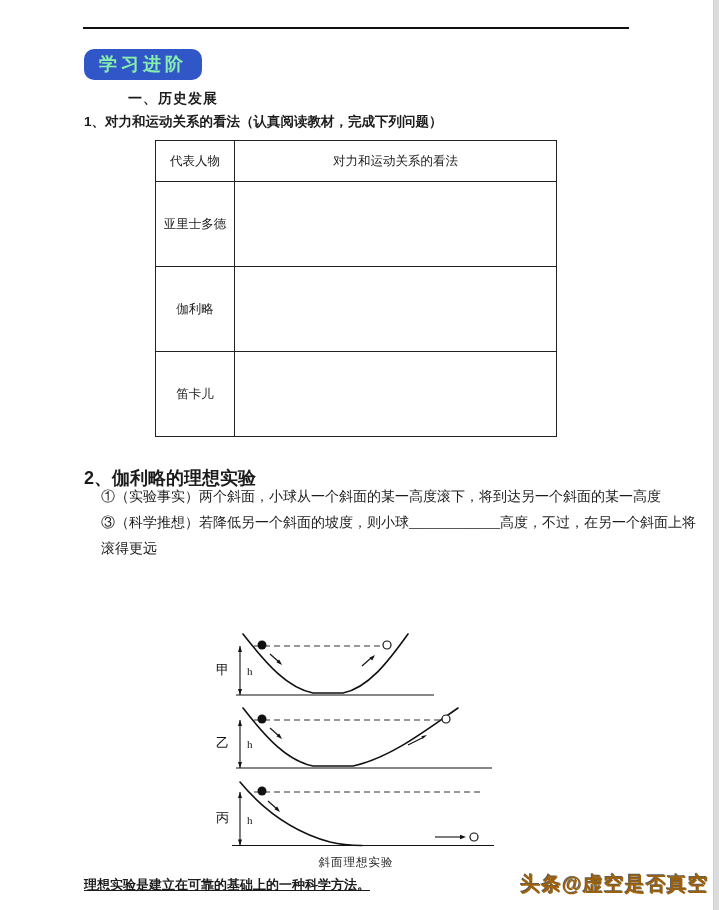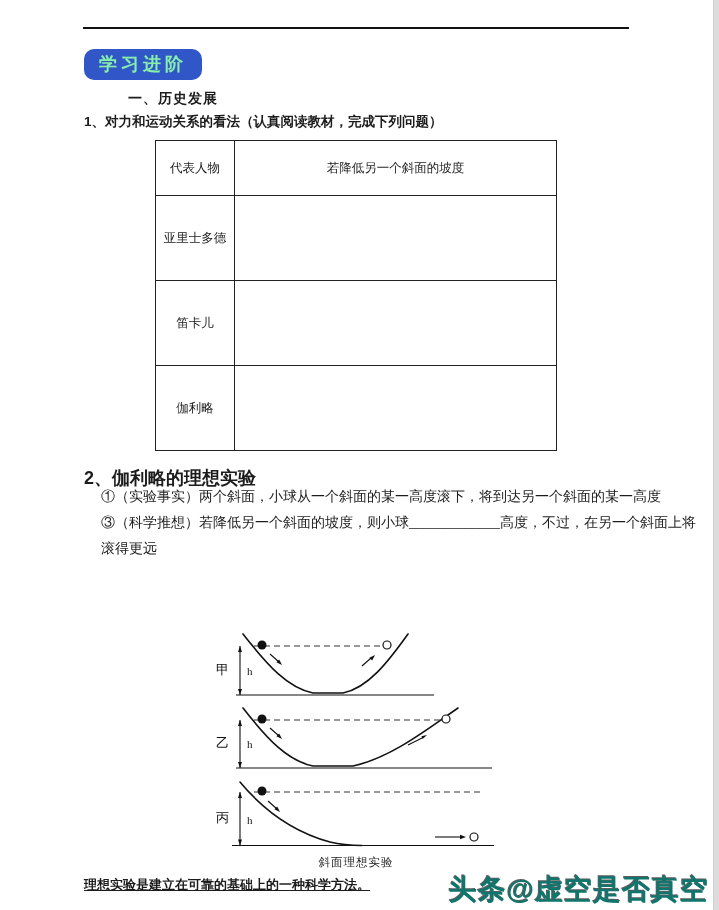--- a/index.html
+++ b/index.html
@@ -32,21 +32,21 @@
   table.people{
     position:absolute;left:155px;top:140px;border-collapse:collapse;
     table-layout:fixed;width:401px;font-size:12.5px;
   }
   table.people td,table.people th{
     border:1.4px solid #222;text-align:center;vertical-align:middle;
     font-weight:normal;padding:0;background:#fff;
   }
   table.people col.c1{width:79px;}
   table.people col.c2{width:322px;}
-  tr.hdr{height:55px;}
+  tr.hdr{height:41px;}
   tr.body-row{height:85px;}
   .q2{
     position:absolute;left:84px;top:466px;font-weight:bold;font-size:18px;
     font-family:"Liberation Sans","DejaVu Sans",sans-serif;
   }
   .items{
     position:absolute;left:101px;top:484px;width:570px;font-size:14px;
   }
   .items p{margin:0;height:26px;line-height:26px;white-space:nowrap;}
   .figure{
@@ -66,23 +66,23 @@
   .fill{fill:#111;stroke:none;}
   .hollow{fill:#ffffff;stroke:#111;stroke-width:1.2;}
   .diaglabel{font-size:13px;fill:#111;font-family:"Liberation Serif",serif;}
   .hlabel{font-size:11px;fill:#111;font-family:"Liberation Serif",serif;}
   .conclusion{
     position:absolute;left:84px;top:876px;font-weight:bold;font-size:13px;
     font-family:"Liberation Sans","DejaVu Sans",sans-serif;
     text-decoration:underline;padding-right:14px;
   }
   .watermark{
-    position:absolute;right:10px;top:871px;font-size:28px;font-weight:bold;
+    position:absolute;right:10px;top:871px;font-size:20px;font-weight:bold;
     font-family:"Liberation Sans","DejaVu Sans",sans-serif;
-    color:#0f766e;text-shadow:-1px -1px 0 #5d5d5d,1px 1px 0 #ffffff;
+    color:#a16207;text-shadow:-1px -1px 0 #5d5d5d,1px 1px 0 #ffffff;
     letter-spacing:1px;
   }
 </style>
 </head>
 <body>
 
 <div class="page-edge-right"></div>
 <div class="top-rule"></div>
 
 <div class="badge">学习进阶</div>
@@ -91,32 +91,32 @@
 <div class="h2">1、对力和运动关系的看法（认真阅读教材，完成下列问题）</div>
 
 <table class="people">
   <colgroup>
       <col class="c1">
       <col class="c2">
     </colgroup>
   <tbody>
       <tr class="hdr">
     <td>代表人物</td>
-    <td>若降低另一个斜面的坡度</td>
+    <td>对力和运动关系的看法</td>
   </tr>
   <tr class="body-row">
     <td>亚里士多德</td>
     <td></td>
   </tr>
   <tr class="body-row">
-    <td>笛卡儿</td>
+    <td>伽利略</td>
     <td></td>
   </tr>
   <tr class="body-row">
-    <td>伽利略</td>
+    <td>笛卡儿</td>
     <td></td>
   </tr>
 </tbody>
   </table>
 
 <div class="q2">2、伽利略的理想实验</div>
 
 <div class="items">
   <p>①（实验事实）两个斜面，小球从一个斜面的某一高度滚下，将到达另一个斜面的某一高度</p>
   <p>③（科学推想）若降低另一个斜面的坡度，则小球_____________高度，不过，在另一个斜面上将</p>

